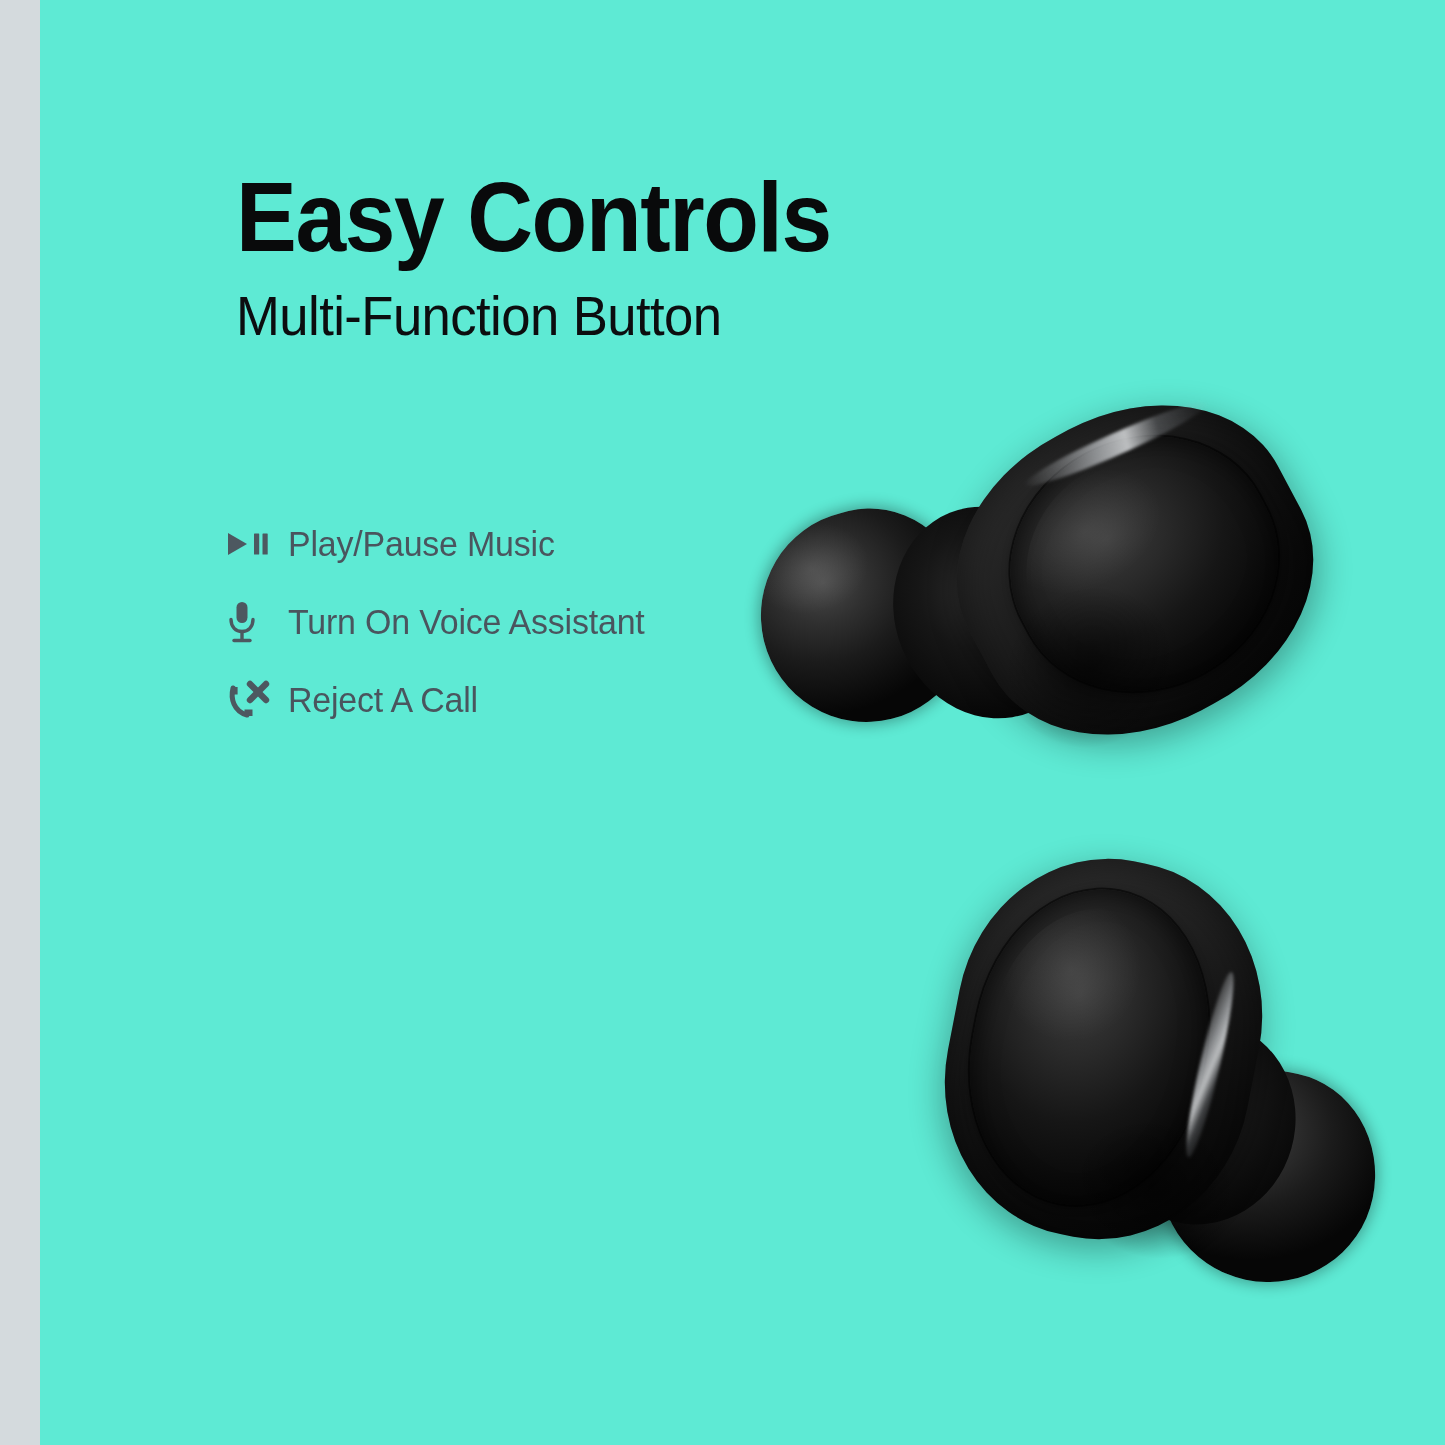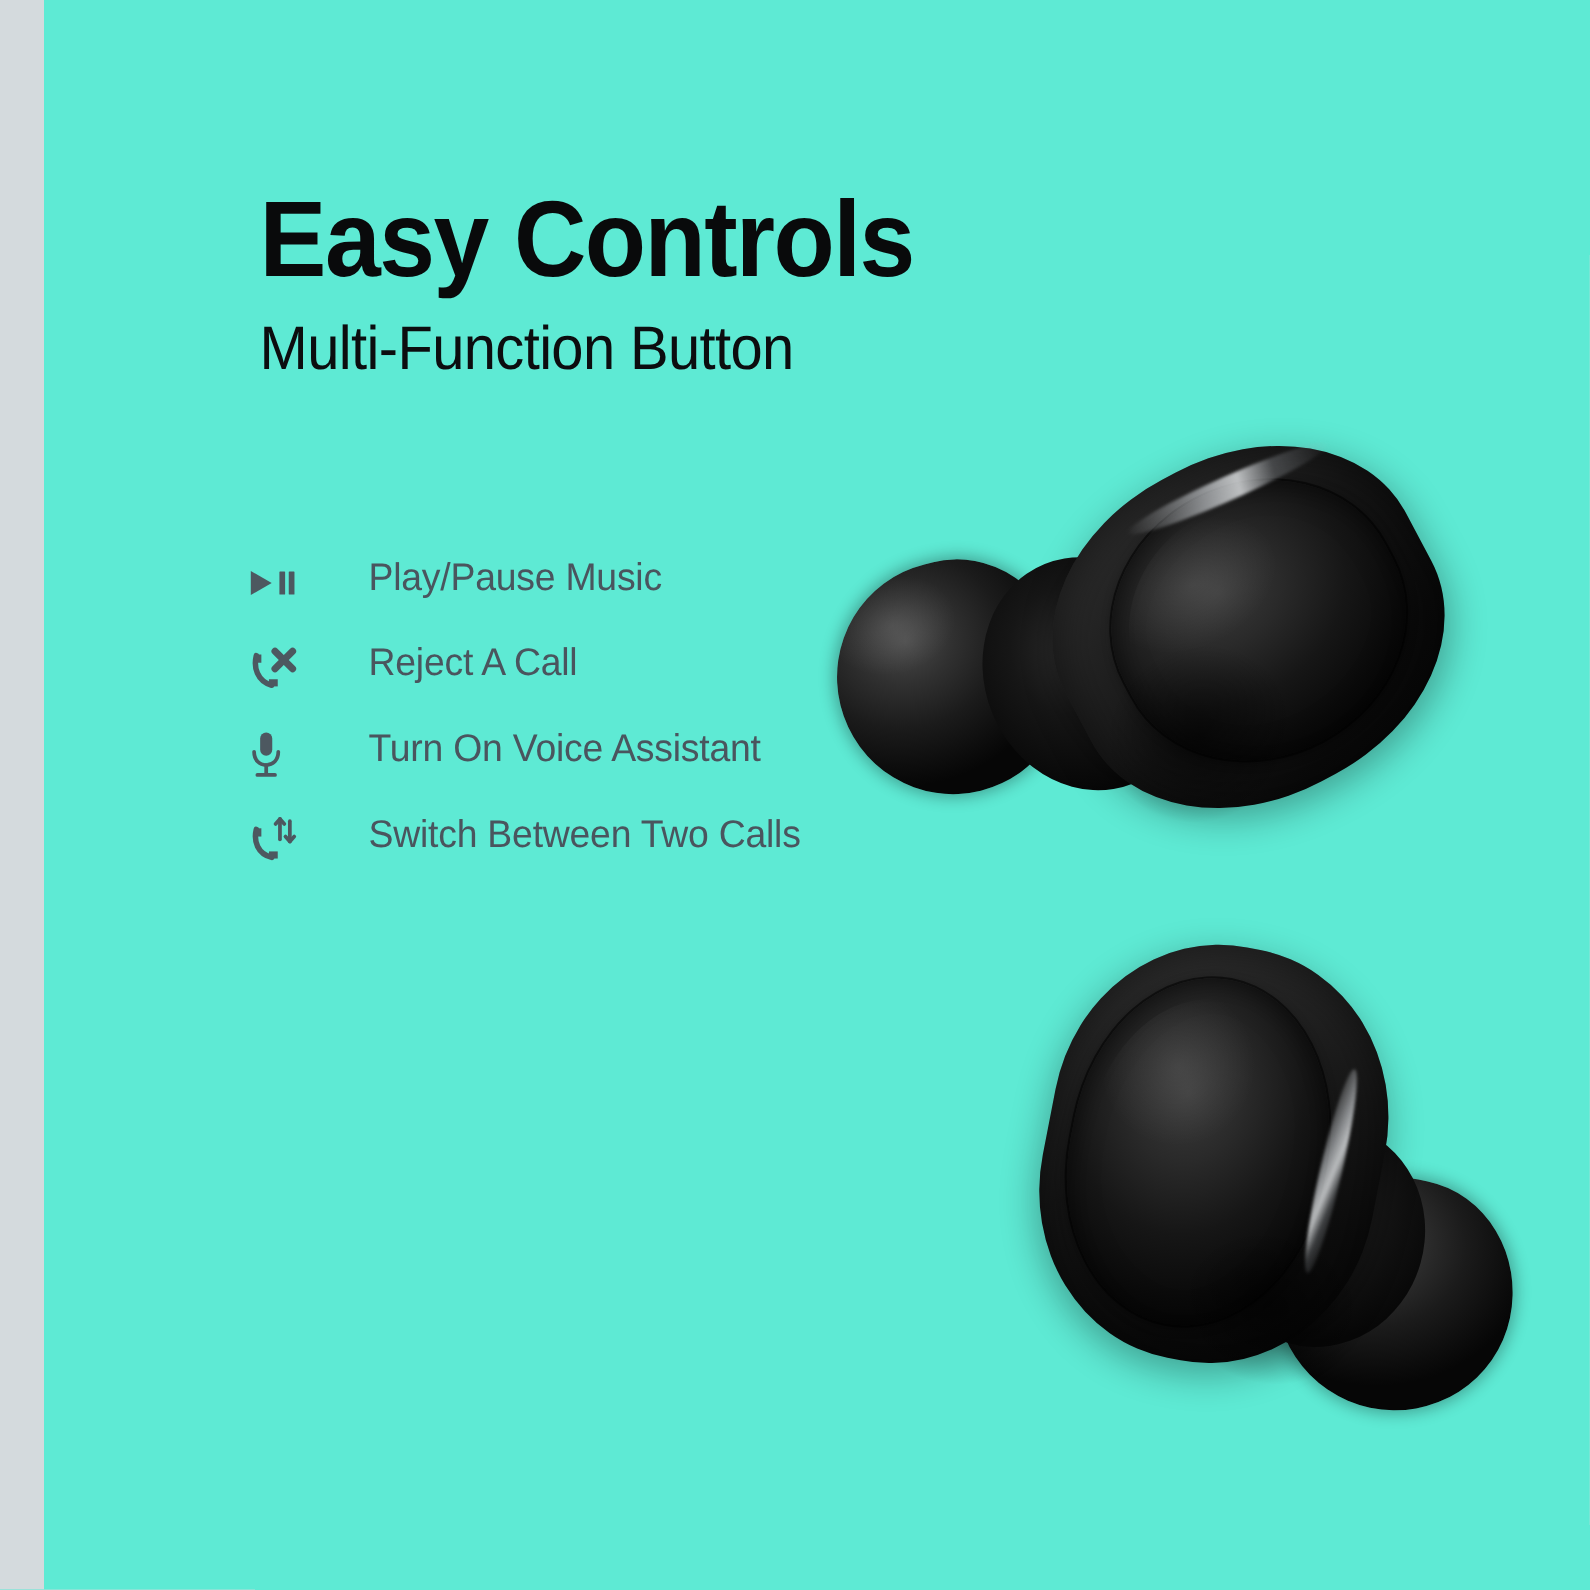--- a/index.html
+++ b/index.html
@@ -59,22 +59,22 @@
     position: absolute;
     left: 186px;
     top: 505px;
     width: 660px;
     list-style: none;
     margin: 0;
     padding: 0;
   }
   .feature-row {
     display: flex;
+    align-items: center;
     height: 78px;
-    gap: 47px;
   }
   .feature-icon {
     width: 62px;
     min-width: 62px;
     height: 50px;
     display: flex;
     align-items: center;
     justify-content: flex-start;
     color: #4d5860;
   }
@@ -176,61 +176,47 @@
       <span class="feature-icon" style="color: rgb(77, 88, 96);">
         <svg width="44" height="28" viewBox="0 0 44 28" fill="currentColor" aria-hidden="true">
           <path d="M2 3 L2 25 L21 14 Z"></path>
           <rect x="28" y="3.5" width="5.2" height="21" rx="0.6"></rect>
           <rect x="36.5" y="3.5" width="5.2" height="21" rx="0.6"></rect>
         </svg>
       </span>
       <span class="feature-label" style="color: rgb(74, 85, 94);">Play/Pause Music</span>
     </li>
 
+
+    <li class="feature-row">
+      <span class="feature-icon" style="color: rgb(77, 88, 96);">
+        <svg width="32" height="44" viewBox="0 0 32 44" fill="none" stroke="currentColor" aria-hidden="true">
+          <rect x="10.5" y="2" width="11" height="21" rx="5.5" fill="currentColor" stroke="none"></rect>
+          <path d="M5 19.5 C5 27 9.8 31.5 16 31.5 C22.2 31.5 27 27 27 19.5" stroke-width="3.4" stroke-linecap="round"></path>
+          <path d="M16 31.5 L16 38.5" stroke-width="3.4" stroke-linecap="round"></path>
+          <path d="M8 40.5 L24 40.5" stroke-width="3.4" stroke-linecap="round"></path>
+        </svg>
+      </span>
+      <span class="feature-label" style="color: rgb(74, 85, 94);">Turn On Voice Assistant</span>
+    </li>
 
     <li class="feature-row">
       <span class="feature-icon" style="color: rgb(77, 88, 96);">
         <svg width="48" height="42" viewBox="0 0 48 42" fill="none" stroke="currentColor" aria-hidden="true">
           <path d="M7 9 C5.8 14 5.6 19.5 8 25 C10.4 30.5 15.5 34.5 21 36" stroke-width="5" stroke-linecap="round"></path>
           <path d="M5 8 L11.6 8 L11.6 15.5 L5 15.5 Z" fill="currentColor" stroke="none"></path>
           <path d="M18.5 30.5 L26.5 30.5 L26.5 37 L18.5 37 Z" fill="currentColor" stroke="none"></path>
           <path d="M24 5 L40 21" stroke-width="6.4" stroke-linecap="round"></path>
           <path d="M40 5 L24 21" stroke-width="6.4" stroke-linecap="round"></path>
         </svg>
       </span>
       <span class="feature-label" style="color: rgb(74, 85, 94);">Reject A Call</span>
     </li>
 
-    <li class="feature-row">
-      <span class="feature-icon" style="color: rgb(77, 88, 96);">
-        <svg width="32" height="44" viewBox="0 0 32 44" fill="none" stroke="currentColor" aria-hidden="true">
-          <rect x="10.5" y="2" width="11" height="21" rx="5.5" fill="currentColor" stroke="none"></rect>
-          <path d="M5 19.5 C5 27 9.8 31.5 16 31.5 C22.2 31.5 27 27 27 19.5" stroke-width="3.4" stroke-linecap="round"></path>
-          <path d="M16 31.5 L16 38.5" stroke-width="3.4" stroke-linecap="round"></path>
-          <path d="M8 40.5 L24 40.5" stroke-width="3.4" stroke-linecap="round"></path>
-        </svg>
-      </span>
-      <span class="feature-label" style="color: rgb(74, 85, 94);">Turn On Voice Assistant</span>
-    </li>
-
-
-    <li class="feature-row">
-      <span class="feature-icon" style="color: rgb(77, 88, 96);">
-        <svg width="46" height="46" viewBox="0 0 46 46" fill="none" stroke="currentColor" aria-hidden="true">
-          <path d="M7 13 C5.8 18 5.8 23.5 8.2 28.5 C10.6 33.5 15.5 37 21 38.5" stroke-width="5" stroke-linecap="round"></path>
-          <path d="M5 12 L11.6 12 L11.6 19.5 L5 19.5 Z" fill="currentColor" stroke="none"></path>
-          <path d="M18.5 33 L26.5 33 L26.5 39.5 L18.5 39.5 Z" fill="currentColor" stroke="none"></path>
-          <path d="M28.5 22 L28.5 3.5" stroke-width="3.4" stroke-linecap="round"></path>
-          <path d="M24.5 8 L28.5 3.5 L32.5 8" stroke-width="3.4" stroke-linecap="round" stroke-linejoin="round" fill="none"></path>
-          <path d="M37.5 5.5 L37.5 24" stroke-width="3.4" stroke-linecap="round"></path>
-          <path d="M33.5 19.5 L37.5 24 L41.5 19.5" stroke-width="3.4" stroke-linecap="round" stroke-linejoin="round" fill="none"></path>
-        </svg>
-      </span>
-      <span class="feature-label" style="color: rgb(74, 85, 94);">Switch Between Two Calls</span>
-    </li>
+
 
 
   </ul>
 
   <div class="earbud" style="left:715px; top:405px; width:560px; height:350px;">
 
     <div class="tip" style="left:6px; top:105px; width:210px; height:212px; transform: rotate(-14deg);"></div>
 
     <div class="neck" style="left:140px; top:100px; width:190px; height:215px; transform: rotate(-22deg);"></div>
 

